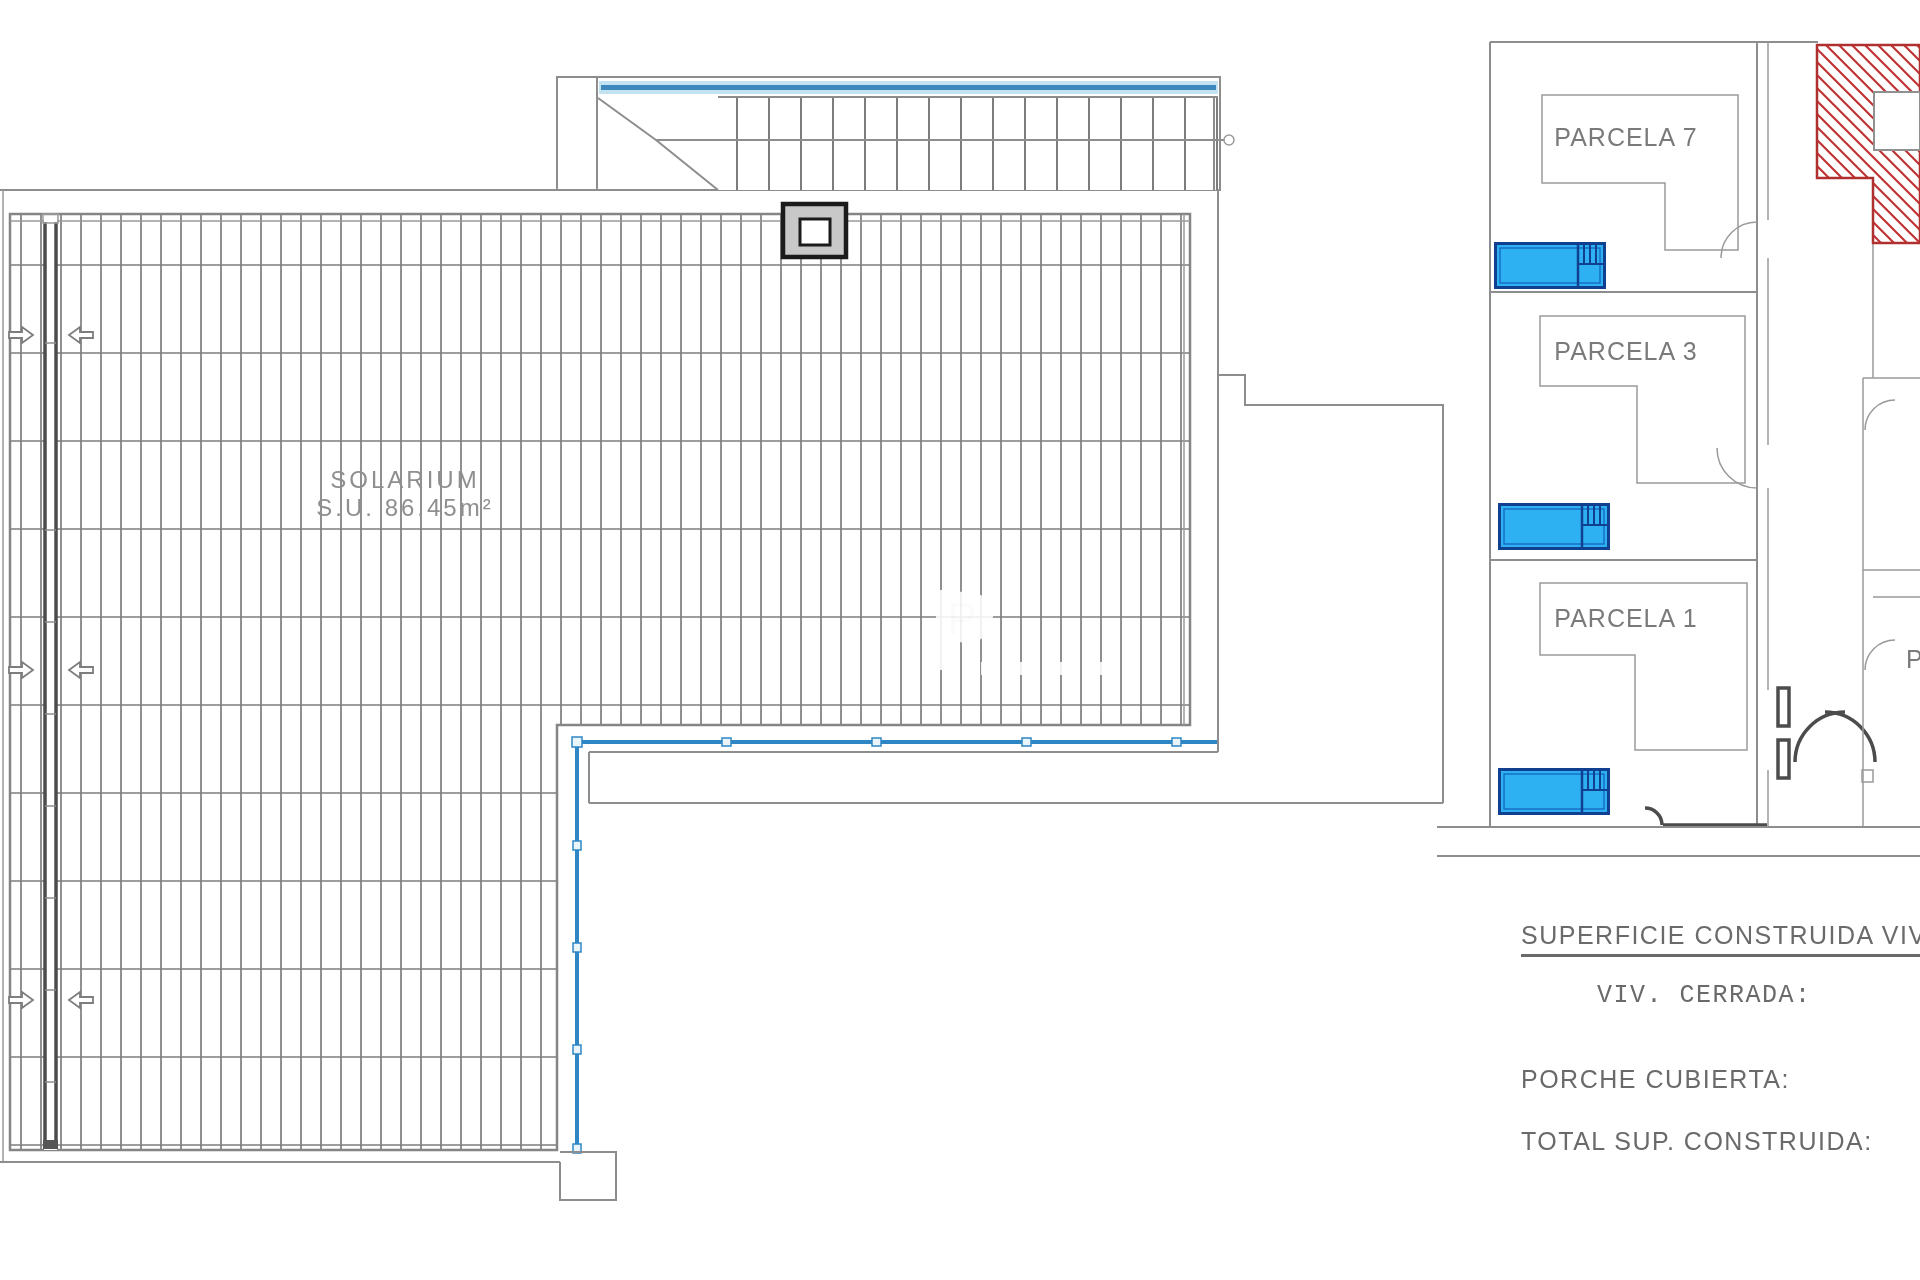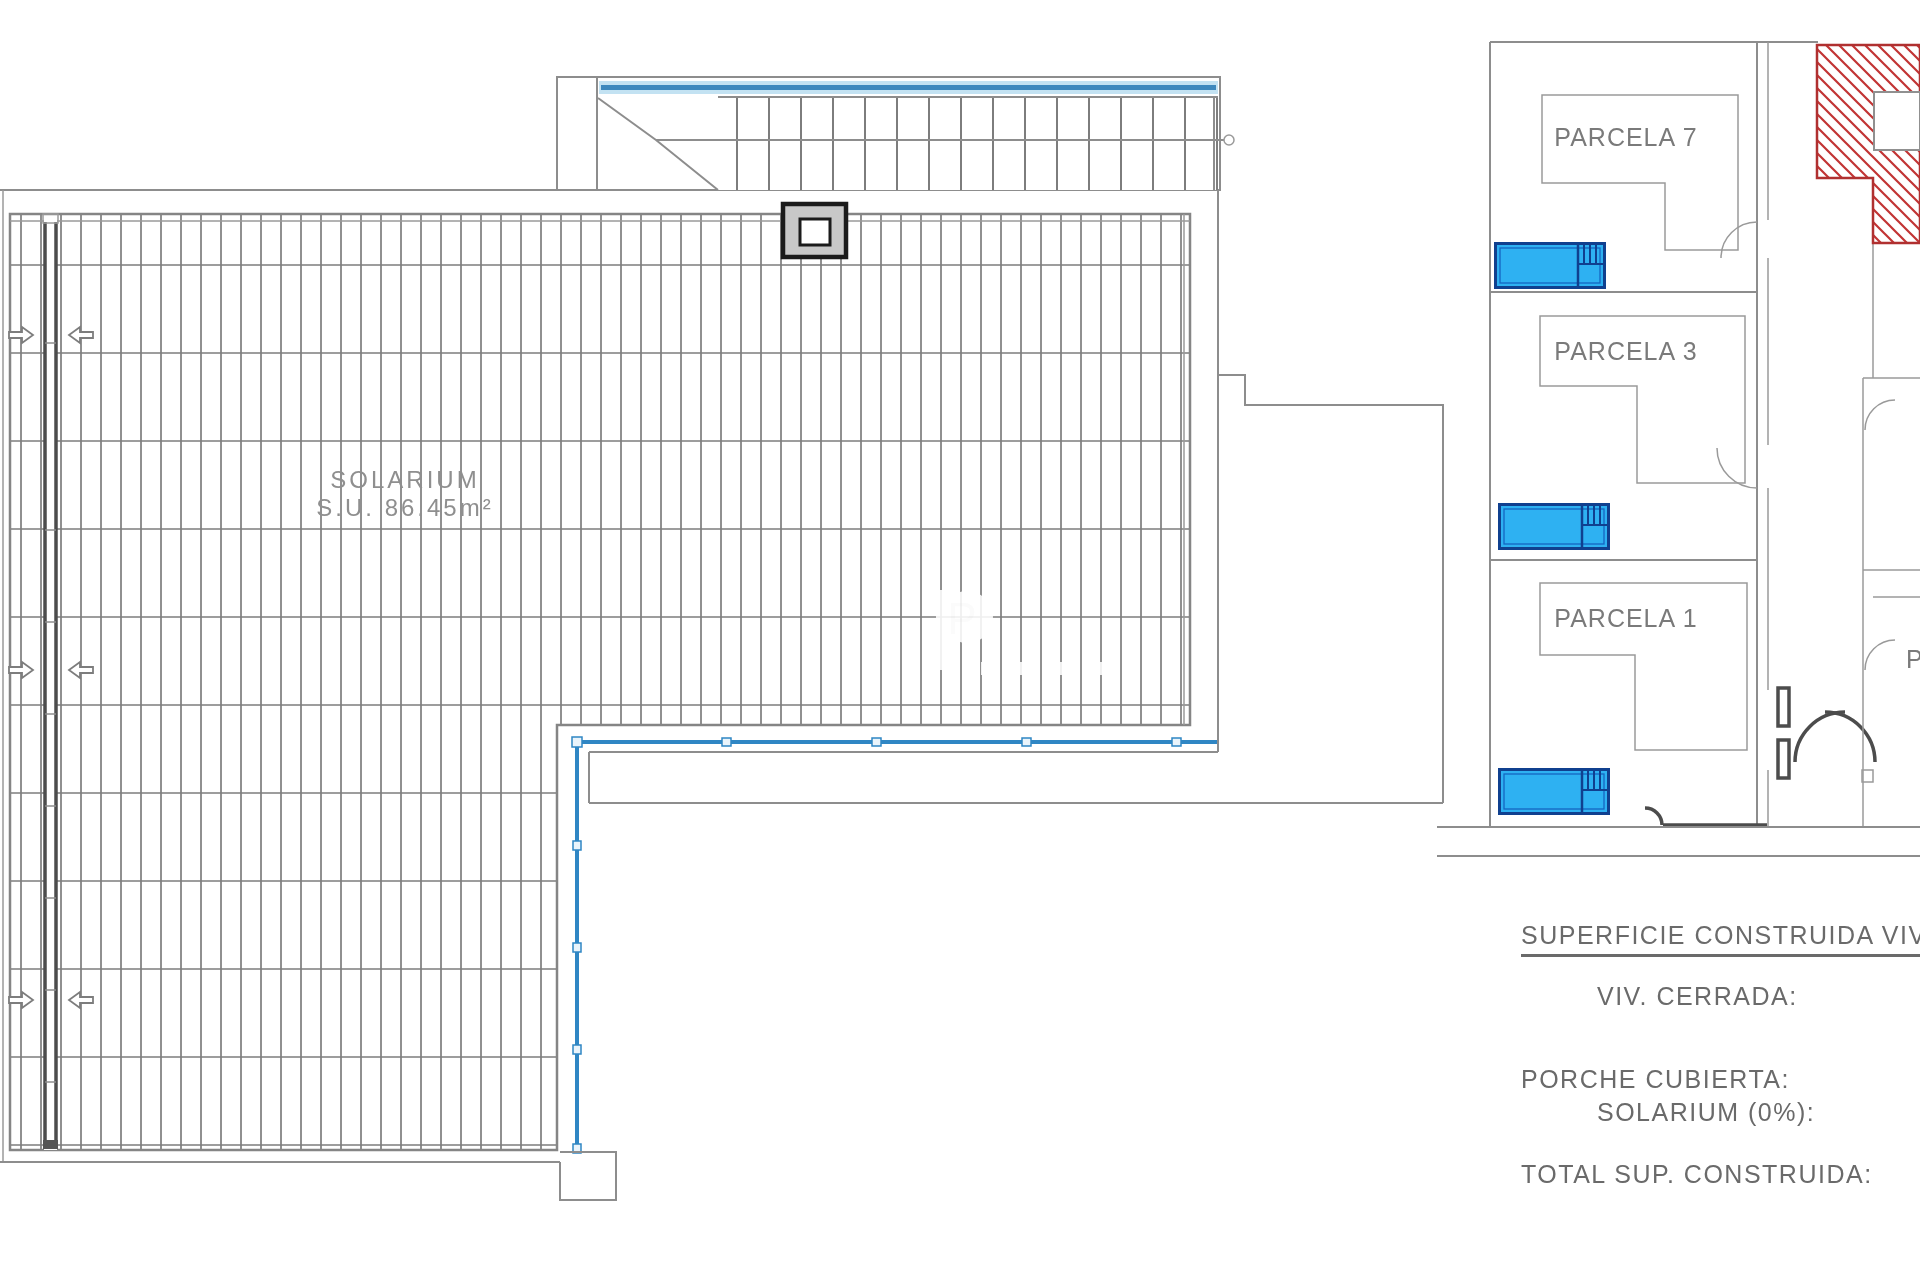--- a/index.html
+++ b/index.html
@@ -18,21 +18,21 @@
   .arrow{fill:#ffffff;stroke:#7d7d7d;stroke-width:1.8;}
   .plan-text{fill:#8f8f8f;font-size:24px;letter-spacing:3px;}
   .parcel-text{fill:#7a7a7a;font-size:25px;letter-spacing:1px;}
   .red-outline{stroke:#b03030;stroke-width:2.5;fill:url(#redhatch);}
   .watermark{opacity:.88;}
   
   .summary{position:absolute;left:1521px;top:922px;width:399px;color:#6a6a6a;
            font-size:25px;letter-spacing:1.5px;line-height:1.05;white-space:nowrap;}
   .summary .title{display:block;padding-bottom:6px;border-bottom:3px solid #6a6a6a;margin-bottom:26px;}
   .summary .h{margin-top:26px;}
-  .summary .i{margin-top:7px;padding-left:76px;}
+  .summary .i{margin-top:7px;padding-left:76px;font-family:Liberation Mono, monospace;}
   .summary .total{margin-top:36px;}
 </style>
 </head>
 <body>
 
 <div class="canvas">
 
 <svg width="1920" height="1280" viewBox="0 0 1920 1280">
   <defs>
     <pattern id="tiles" patternUnits="userSpaceOnUse" width="20" height="88">
@@ -213,17 +213,16 @@
     <line class="wall" x1="1437" y1="856" x2="1920" y2="856"></line>
 
     <text class="parcel-text" x="1906" y="668">P</text>
   </g>
 </svg>
 
 <div class="summary">
   <span class="title">SUPERFICIE CONSTRUIDA VIV 3</span>
   <div class="i">VIV. CERRADA:</div>
   <div class="h" style="margin-top:56px;">PORCHE CUBIERTA:</div>
-  <div class="i">SOLARIUM (0%):</div>
   <div class="total">TOTAL SUP. CONSTRUIDA:</div>
 </div>
 
 </div>
 
 </body></html>

